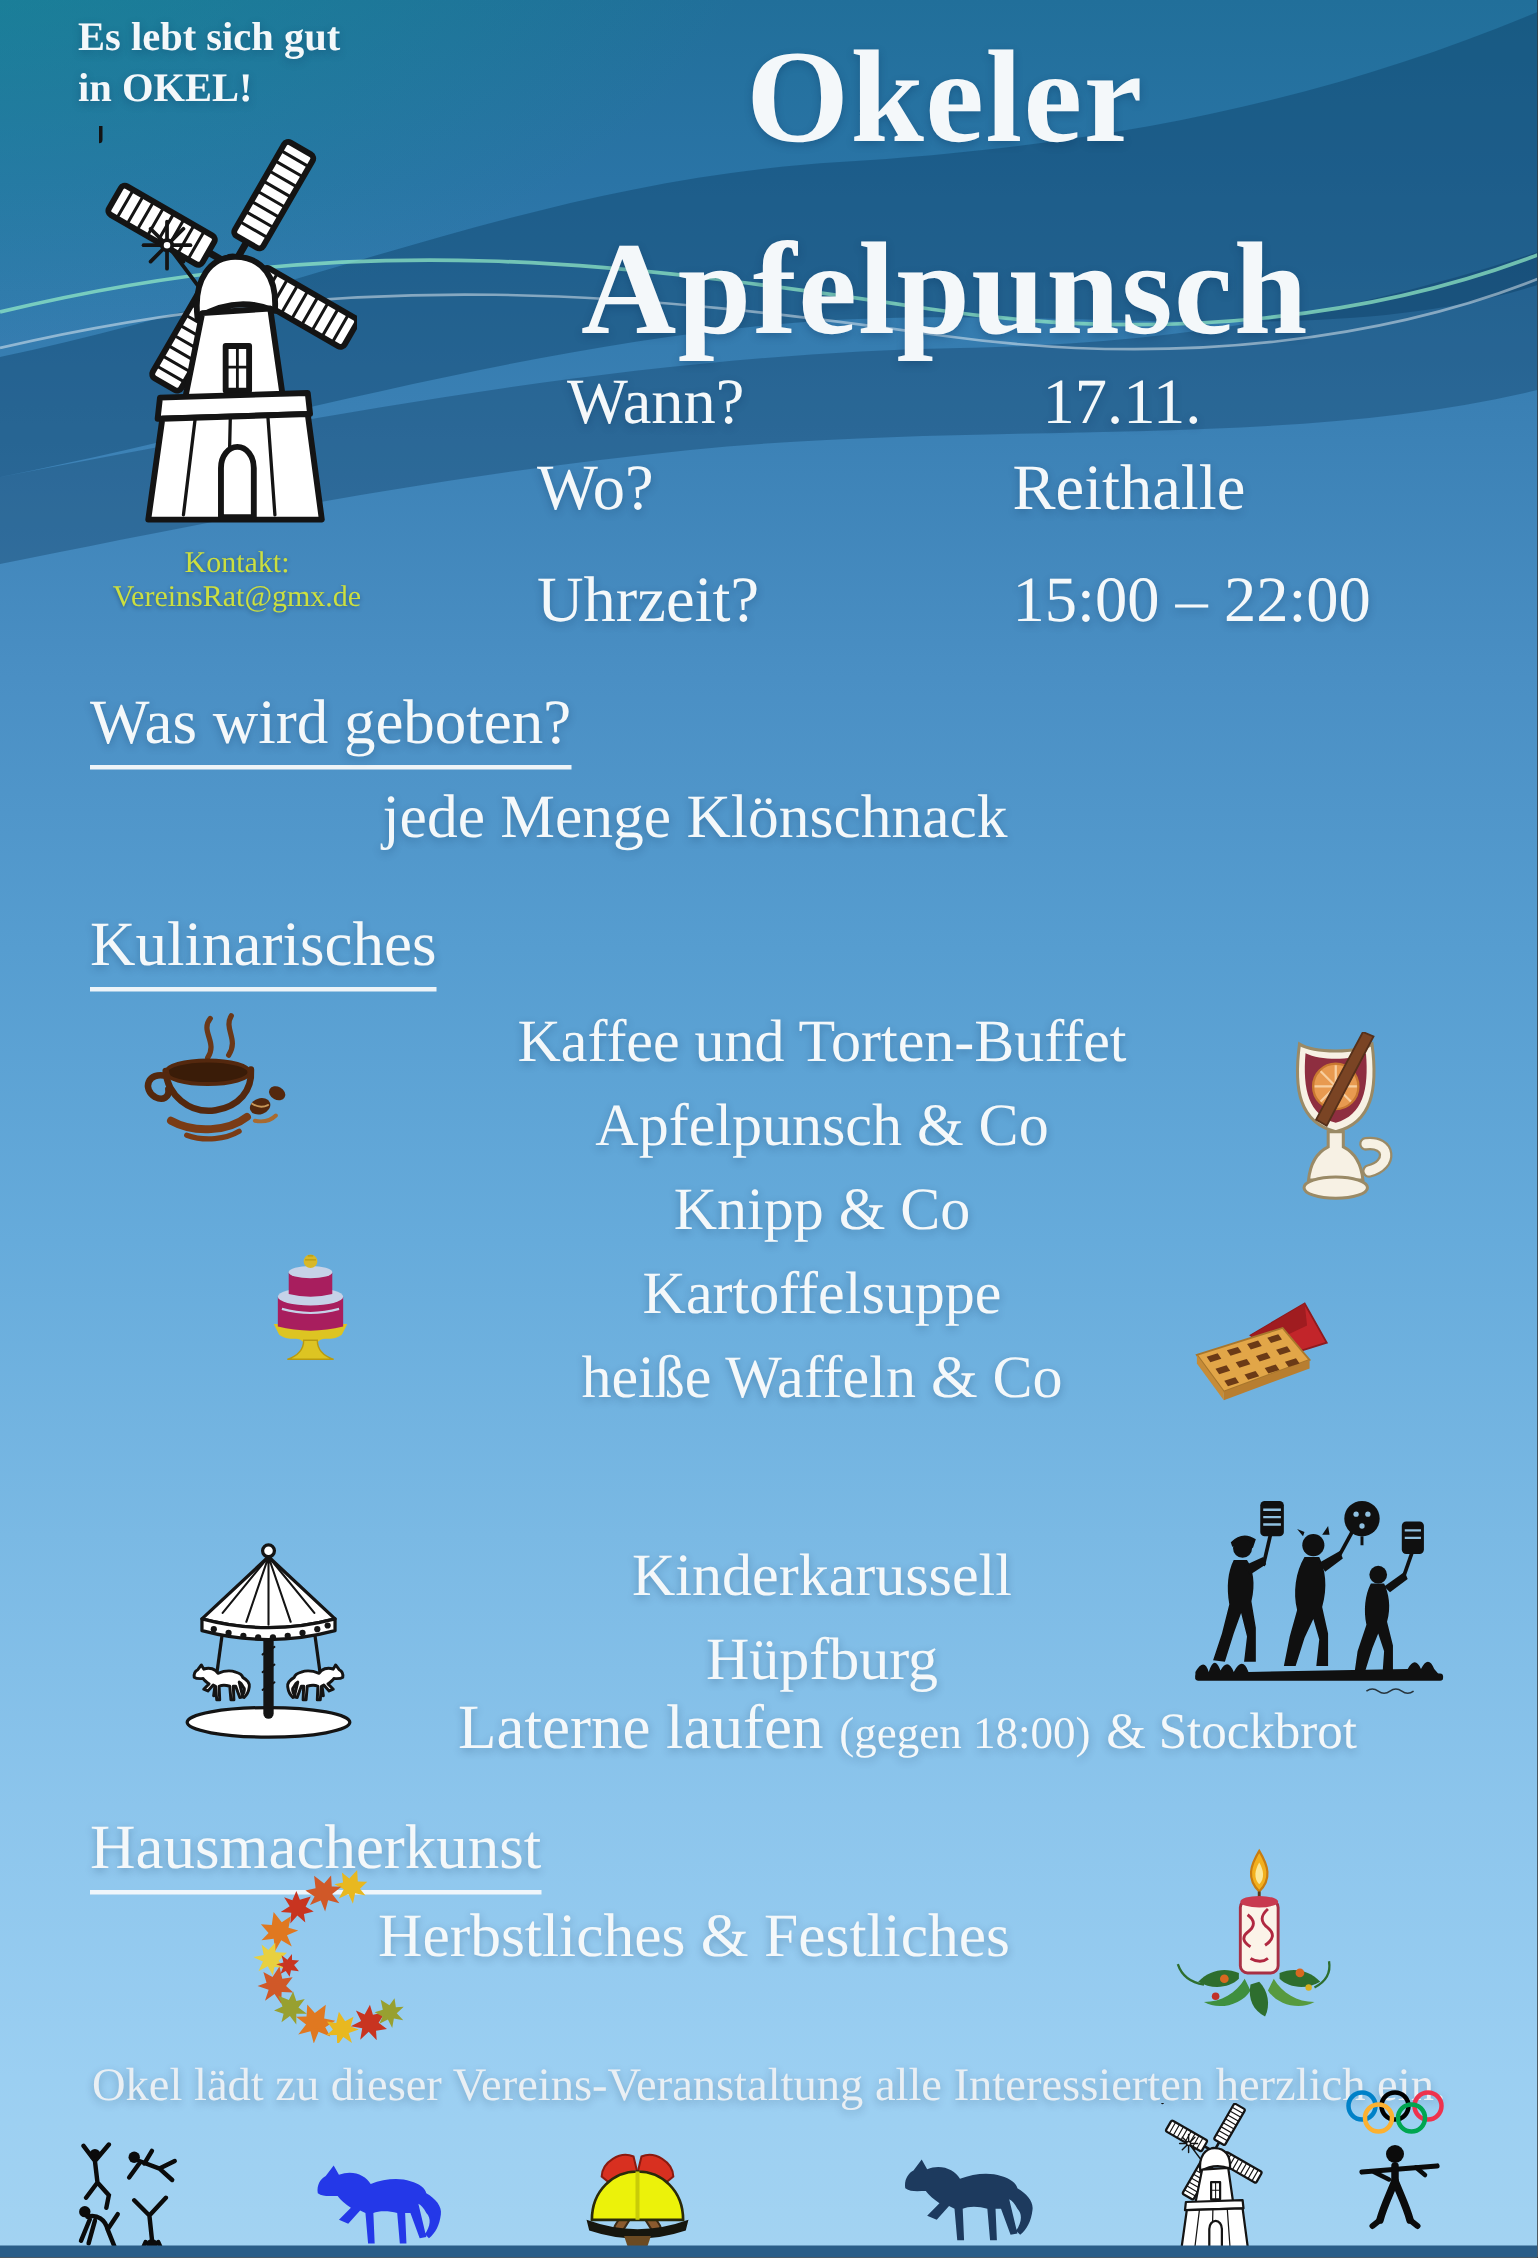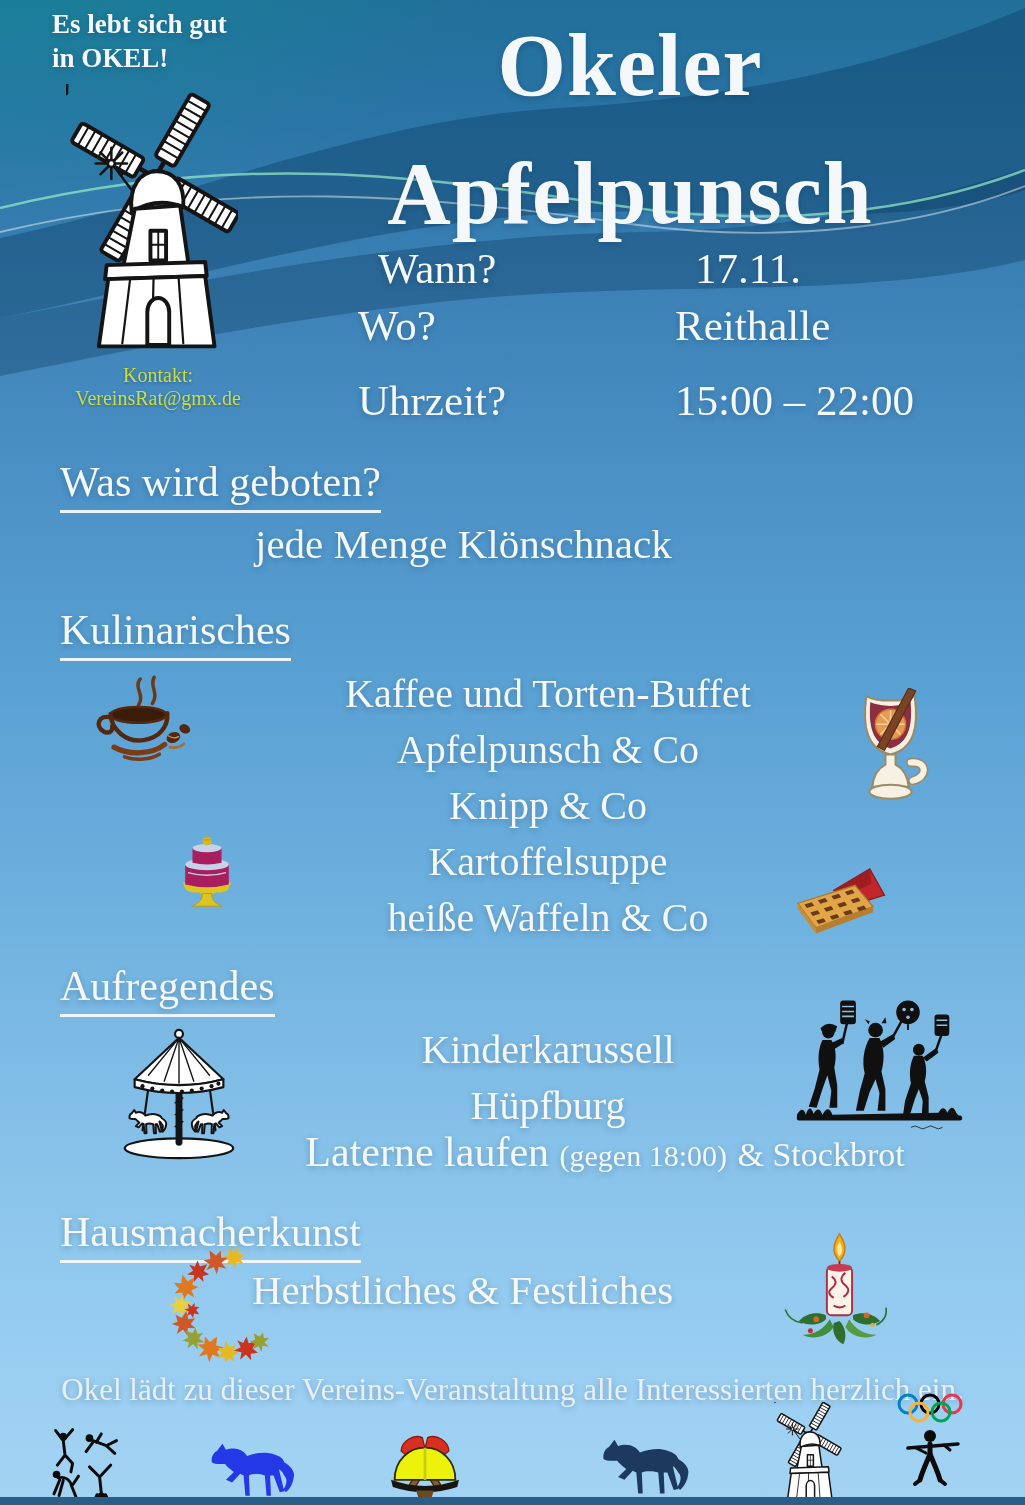--- a/index.html
+++ b/index.html
@@ -185,23 +185,20 @@
           <path d="M54.2,50.9 l9,-2.8 l3,4.4 l-9,2.8 Z"></path>
           <path d="M70.7,45.7 l9,-2.8 l3,4.4 l-9,2.8 Z"></path>
         <path d="M28.4,71.1 l9,-2.8 l3,4.4 l-9,2.8 Z"></path>
           <path d="M44.9,65.9 l9,-2.8 l3,4.4 l-9,2.8 Z"></path>
           <path d="M61.4,60.7 l9,-2.8 l3,4.4 l-9,2.8 Z"></path>
           <path d="M77.9,55.5 l9,-2.8 l3,4.4 l-9,2.8 Z"></path>
       </g>
     </svg>
   </div>
 
-  <div class="abs txt heading" style="left:60px;top:962px;">
-    <span class="hline">Aufregendes</span>
-  </div>
   <div class="abs txt list-col" style="top:1022px;">
     <div>Kinderkarussell</div>
     <div>Hüpfburg</div>
   </div>
   <div class="abs txt lantern">
     <span>Laterne laufen</span>
     <span class="note">(gegen 18:00)</span>
     <span class="suf">&amp; Stockbrot</span>
   </div>
 

